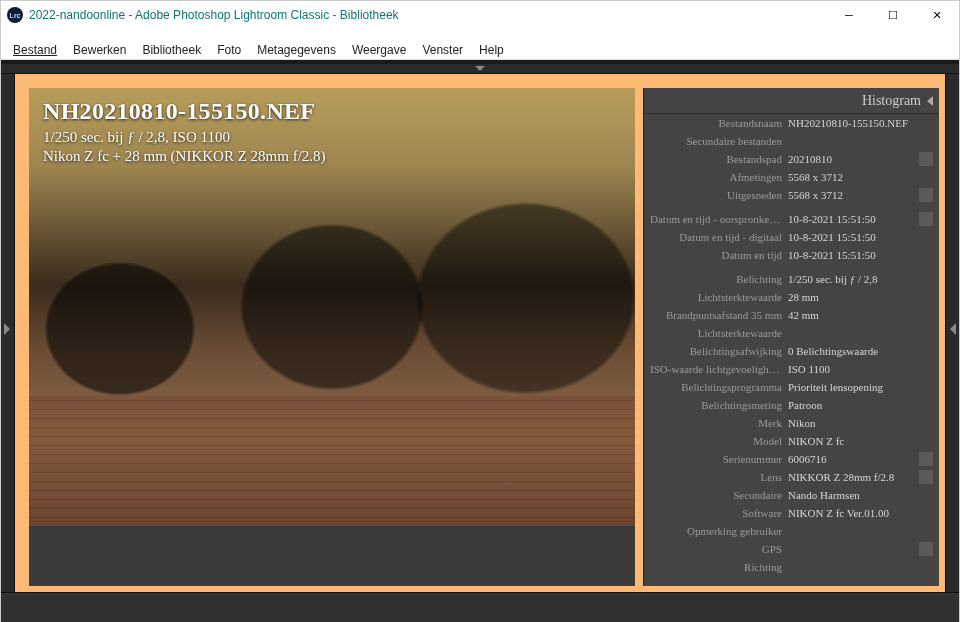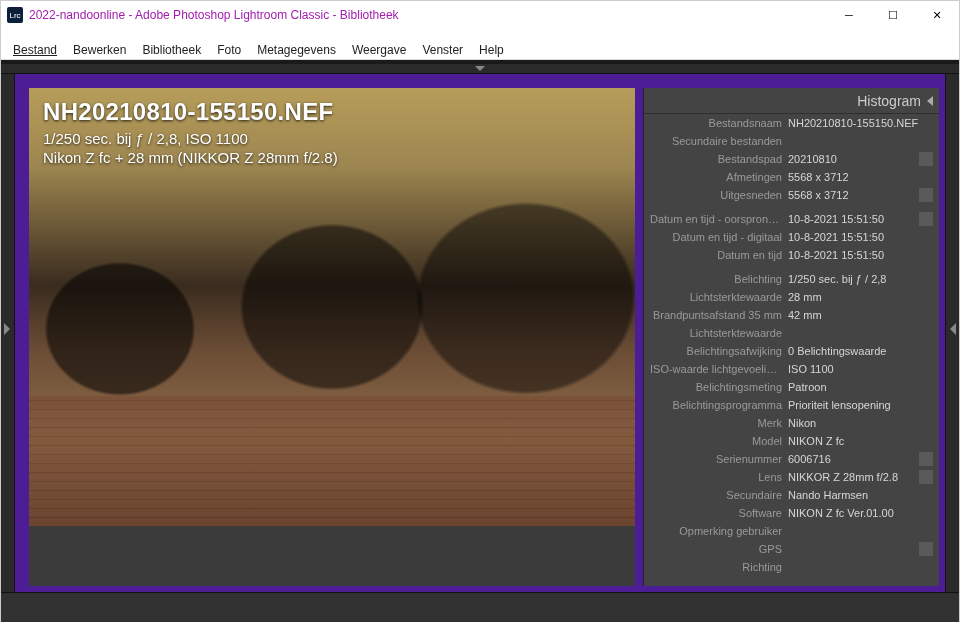--- a/index.html
+++ b/index.html
@@ -1,34 +1,34 @@
 <!DOCTYPE html>
 <html><head>
 <meta charset="utf-8">
 <style>
   * { box-sizing: border-box; margin: 0; padding: 0; }
   body { font-family: "Segoe UI", Tahoma, sans-serif; font-size: 12px; background: #fff; width: 960px; height: 622px; overflow: hidden; }
   .window { width: 960px; height: 622px; display: flex; flex-direction: column; border: 1px solid #ccc; }
   .titlebar { height: 28px; background: #fff; display: flex; align-items: center; padding: 0 0 0 6px; }
-  .titlebar .appicon { width: 16px; height: 16px; background: #0b1e3b; color: #fff; font-size: 8px; display: flex; align-items: center; justify-content: center; border-radius: 2px; margin-right: 6px; font-weight: normal; }
-  .titlebar .title { flex: 1; font-size: 12px; color: #a21caf; }
+  .titlebar .appicon { width: 16px; height: 16px; background: #0b1e3b; color: #fff; font-size: 8px; display: flex; align-items: center; justify-content: center; border-radius: 8px; margin-right: 6px; font-weight: normal; }
+  .titlebar .title { flex: 1; font-size: 12px; color: #0f766e; }
   .titlebar .winbtns { display: flex; gap: 0; }
   .titlebar .winbtn { width: 44px; height: 28px; display: flex; align-items: center; justify-content: center; font-size: 11px; }
   .menubar { height: 22px; background: #fff; display: flex; align-items: center; padding: 0 4px; gap: 0; border-bottom: 1px solid #ddd; margin-top: 12px; }
   .menubar .mitem { padding: 2px 8px; font-size: 12px; color: #222; }
   .mitem u { text-decoration: underline; }
   .workspace { flex: 1; background: #2a2a2a; display: flex; flex-direction: column; position: relative; border-top: 4px solid #1a1a1a; }
   .tophandle { height: 10px; background: #2a2a2a; border-bottom: 1px solid #111; position: relative; }
   .tophandle .tri { position: absolute; left: 50%; top: 2px; transform: translateX(-50%); width: 0; height: 0; border-left: 5px solid transparent; border-right: 5px solid transparent; border-top: 5px solid #888; }
   .midrow { flex: 1; display: flex; min-height: 0; }
   .leftgutter { width: 14px; background: #2a2a2a; border-right: 1px solid #111; position: relative; }
   .leftgutter .tri { position: absolute; top: 48%; left: 3px; width: 0; height: 0; border-top: 6px solid transparent; border-bottom: 6px solid transparent; border-left: 6px solid #888; }
   .rightgutter { width: 14px; background: #2a2a2a; border-left: 1px solid #111; position: relative; }
   .rightgutter .tri { position: absolute; top: 48%; right: 3px; width: 0; height: 0; border-top: 6px solid transparent; border-bottom: 6px solid transparent; border-right: 6px solid #888; }
-  .mainarea { flex: 1; display: flex; background: #4c1d95; padding: 14px 6px 6px 14px; gap: 8px; min-width: 0; }
+  .mainarea { flex: 1; display: flex; background: #fdba74; padding: 14px 6px 6px 14px; gap: 8px; min-width: 0; font-family: Liberation Serif, serif; }
   .preview { flex: 1; background: #3b3b3b; position: relative; min-width: 0; }
   .photo { position: relative; width: 100%; height: 438px; background: linear-gradient(180deg, #b79d5a 0%, #9c8550 18%, #3a2c1e 45%, #6b4d35 60%, #8f6b4a 80%, #5d3f2c 100%); overflow: hidden; }
   .arches { position: absolute; inset: 0; background:
     radial-gradient(ellipse 180px 160px at 15% 55%, rgba(0,0,0,0.55) 40%, transparent 42%),
     radial-gradient(ellipse 210px 190px at 50% 50%, rgba(0,0,0,0.5) 42%, transparent 44%),
     radial-gradient(ellipse 240px 210px at 82% 48%, rgba(0,0,0,0.45) 44%, transparent 46%);
   }
   .bricks { position: absolute; left:0; right:0; bottom:0; height:130px; background:
     repeating-linear-gradient(0deg, #7a4a34 0 8px, #5d3527 8px 9px),
     repeating-linear-gradient(90deg, rgba(0,0,0,0.15) 0 14px, transparent 14px 28px); opacity: .5; }
@@ -159,28 +159,28 @@
               </div>
               <div class="field">
                 <div class="lab">Belichtingsafwijking</div>
                 <div class="val">0 Belichtingswaarde</div>
               </div>
               <div class="field">
                 <div class="lab">ISO-waarde lichtgevoeligheid</div>
                 <div class="val">ISO 1100</div>
               </div>
               <div class="field">
+                <div class="lab">Belichtingsprogramma</div>
+                <div class="val">Prioriteit lensopening</div>
+              </div>
+              <div class="field">
                 <div class="lab">Belichtingsmeting</div>
                 <div class="val">Patroon</div>
               </div>
               <div class="field">
-                <div class="lab">Belichtingsprogramma</div>
-                <div class="val">Prioriteit lensopening</div>
-              </div>
-              <div class="field">
                 <div class="lab">Merk</div>
                 <div class="val">Nikon</div>
               </div>
               <div class="field">
                 <div class="lab">Model</div>
                 <div class="val">NIKON Z fc</div>
               </div>
               <div class="field">
                 <div class="lab">Serienummer</div>
                 <div class="val">6006716</div>

